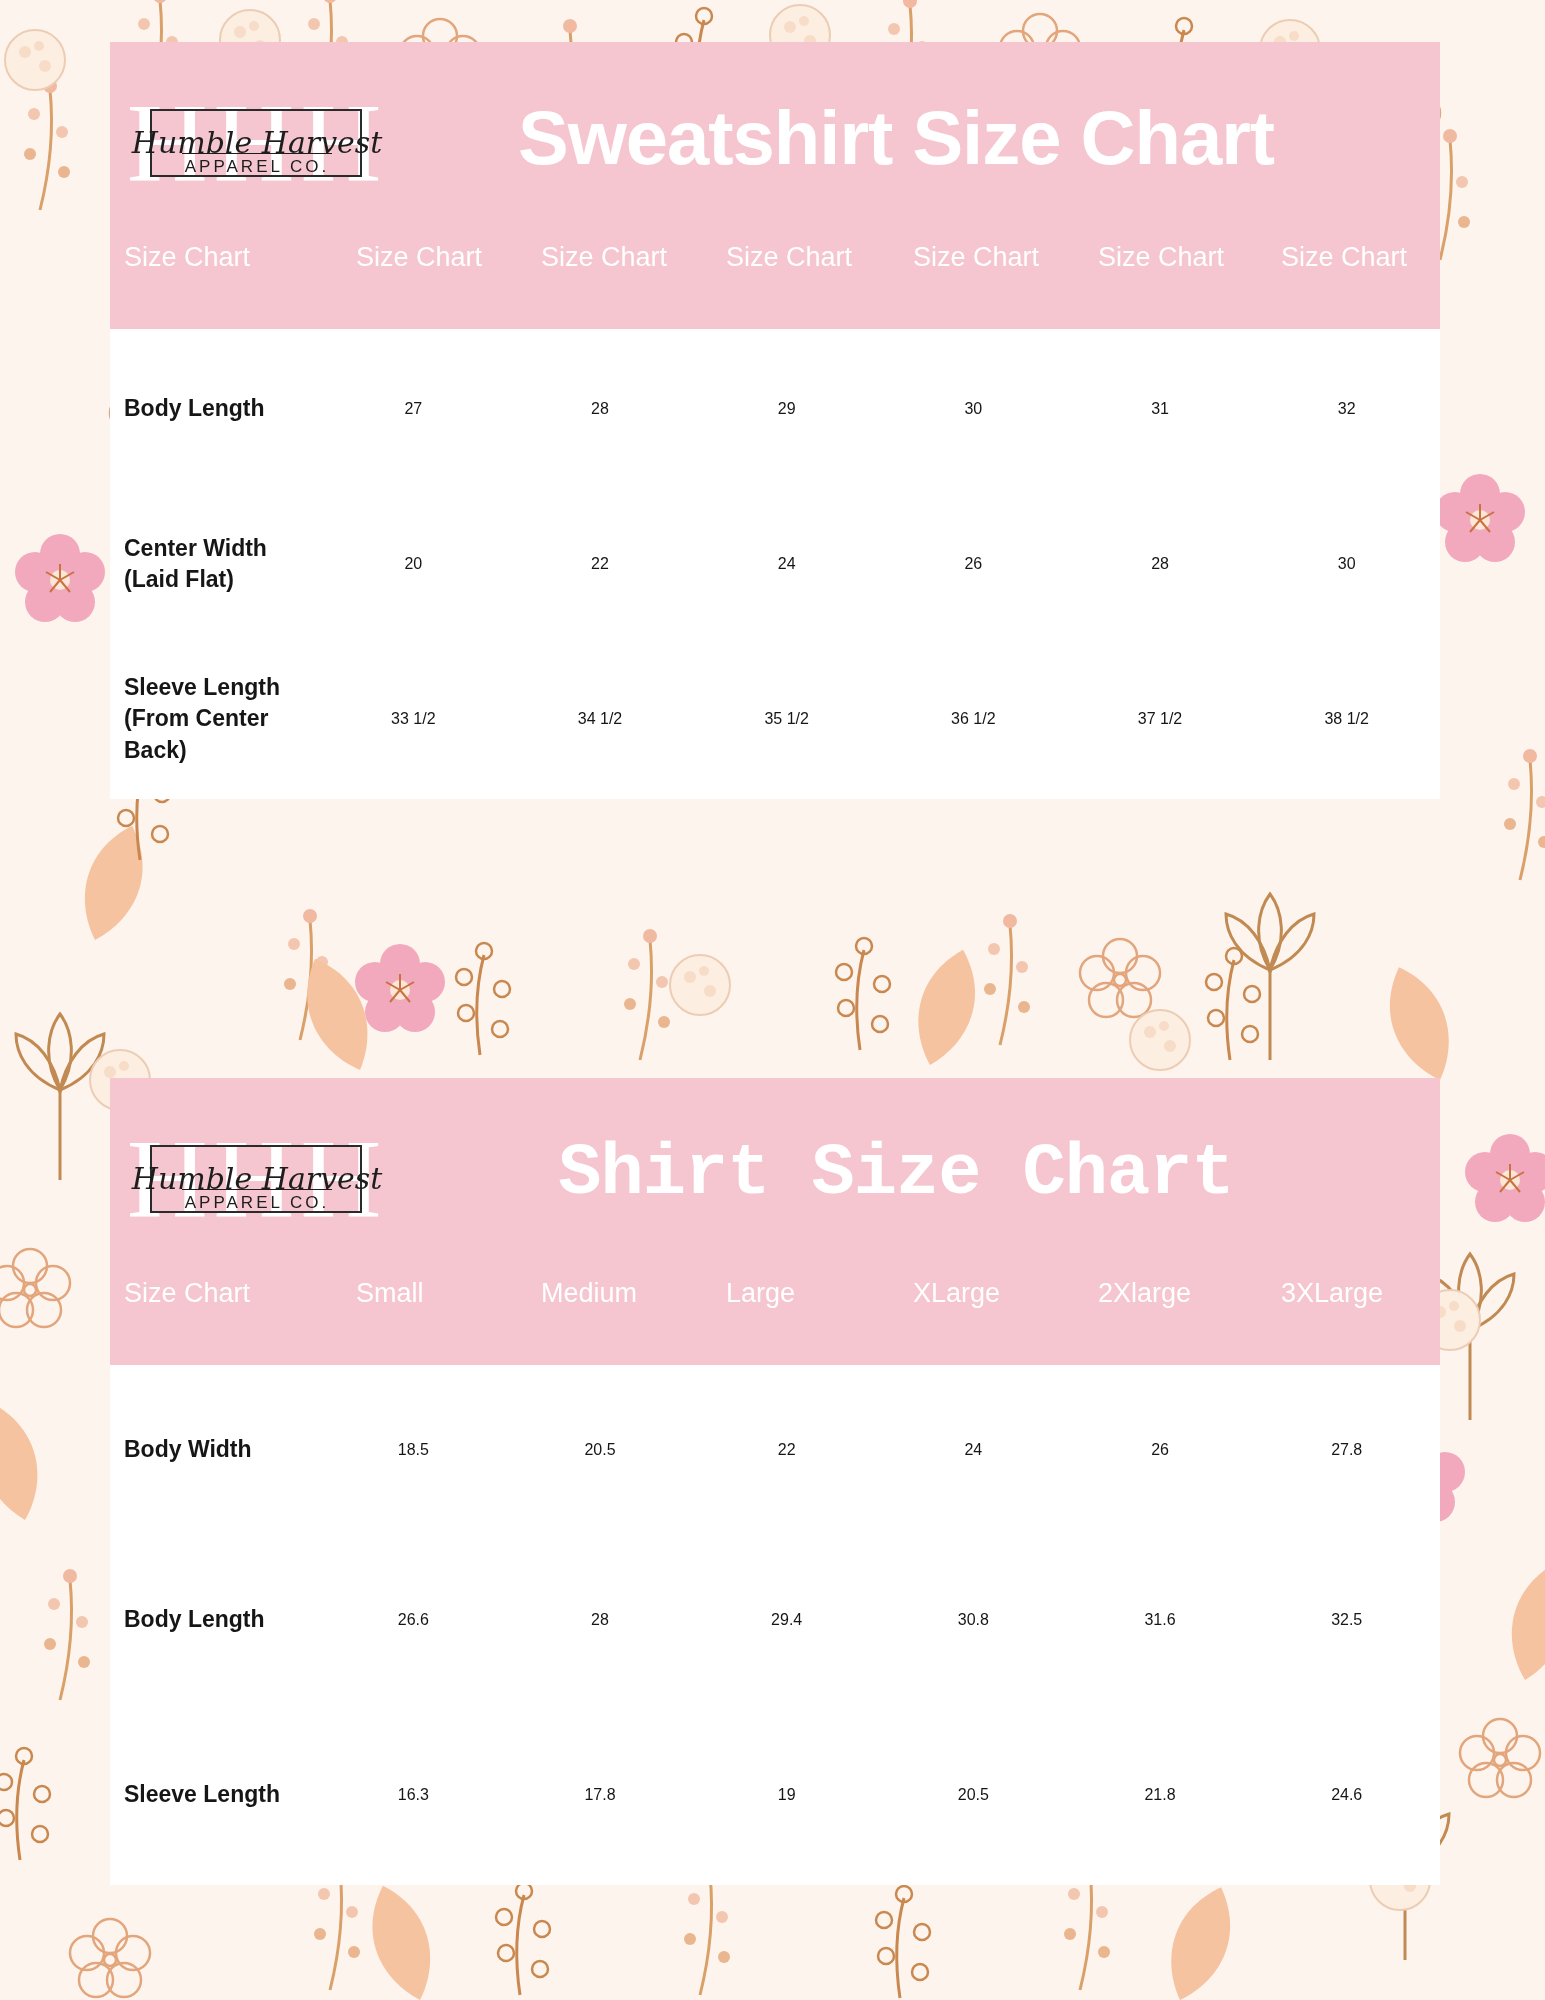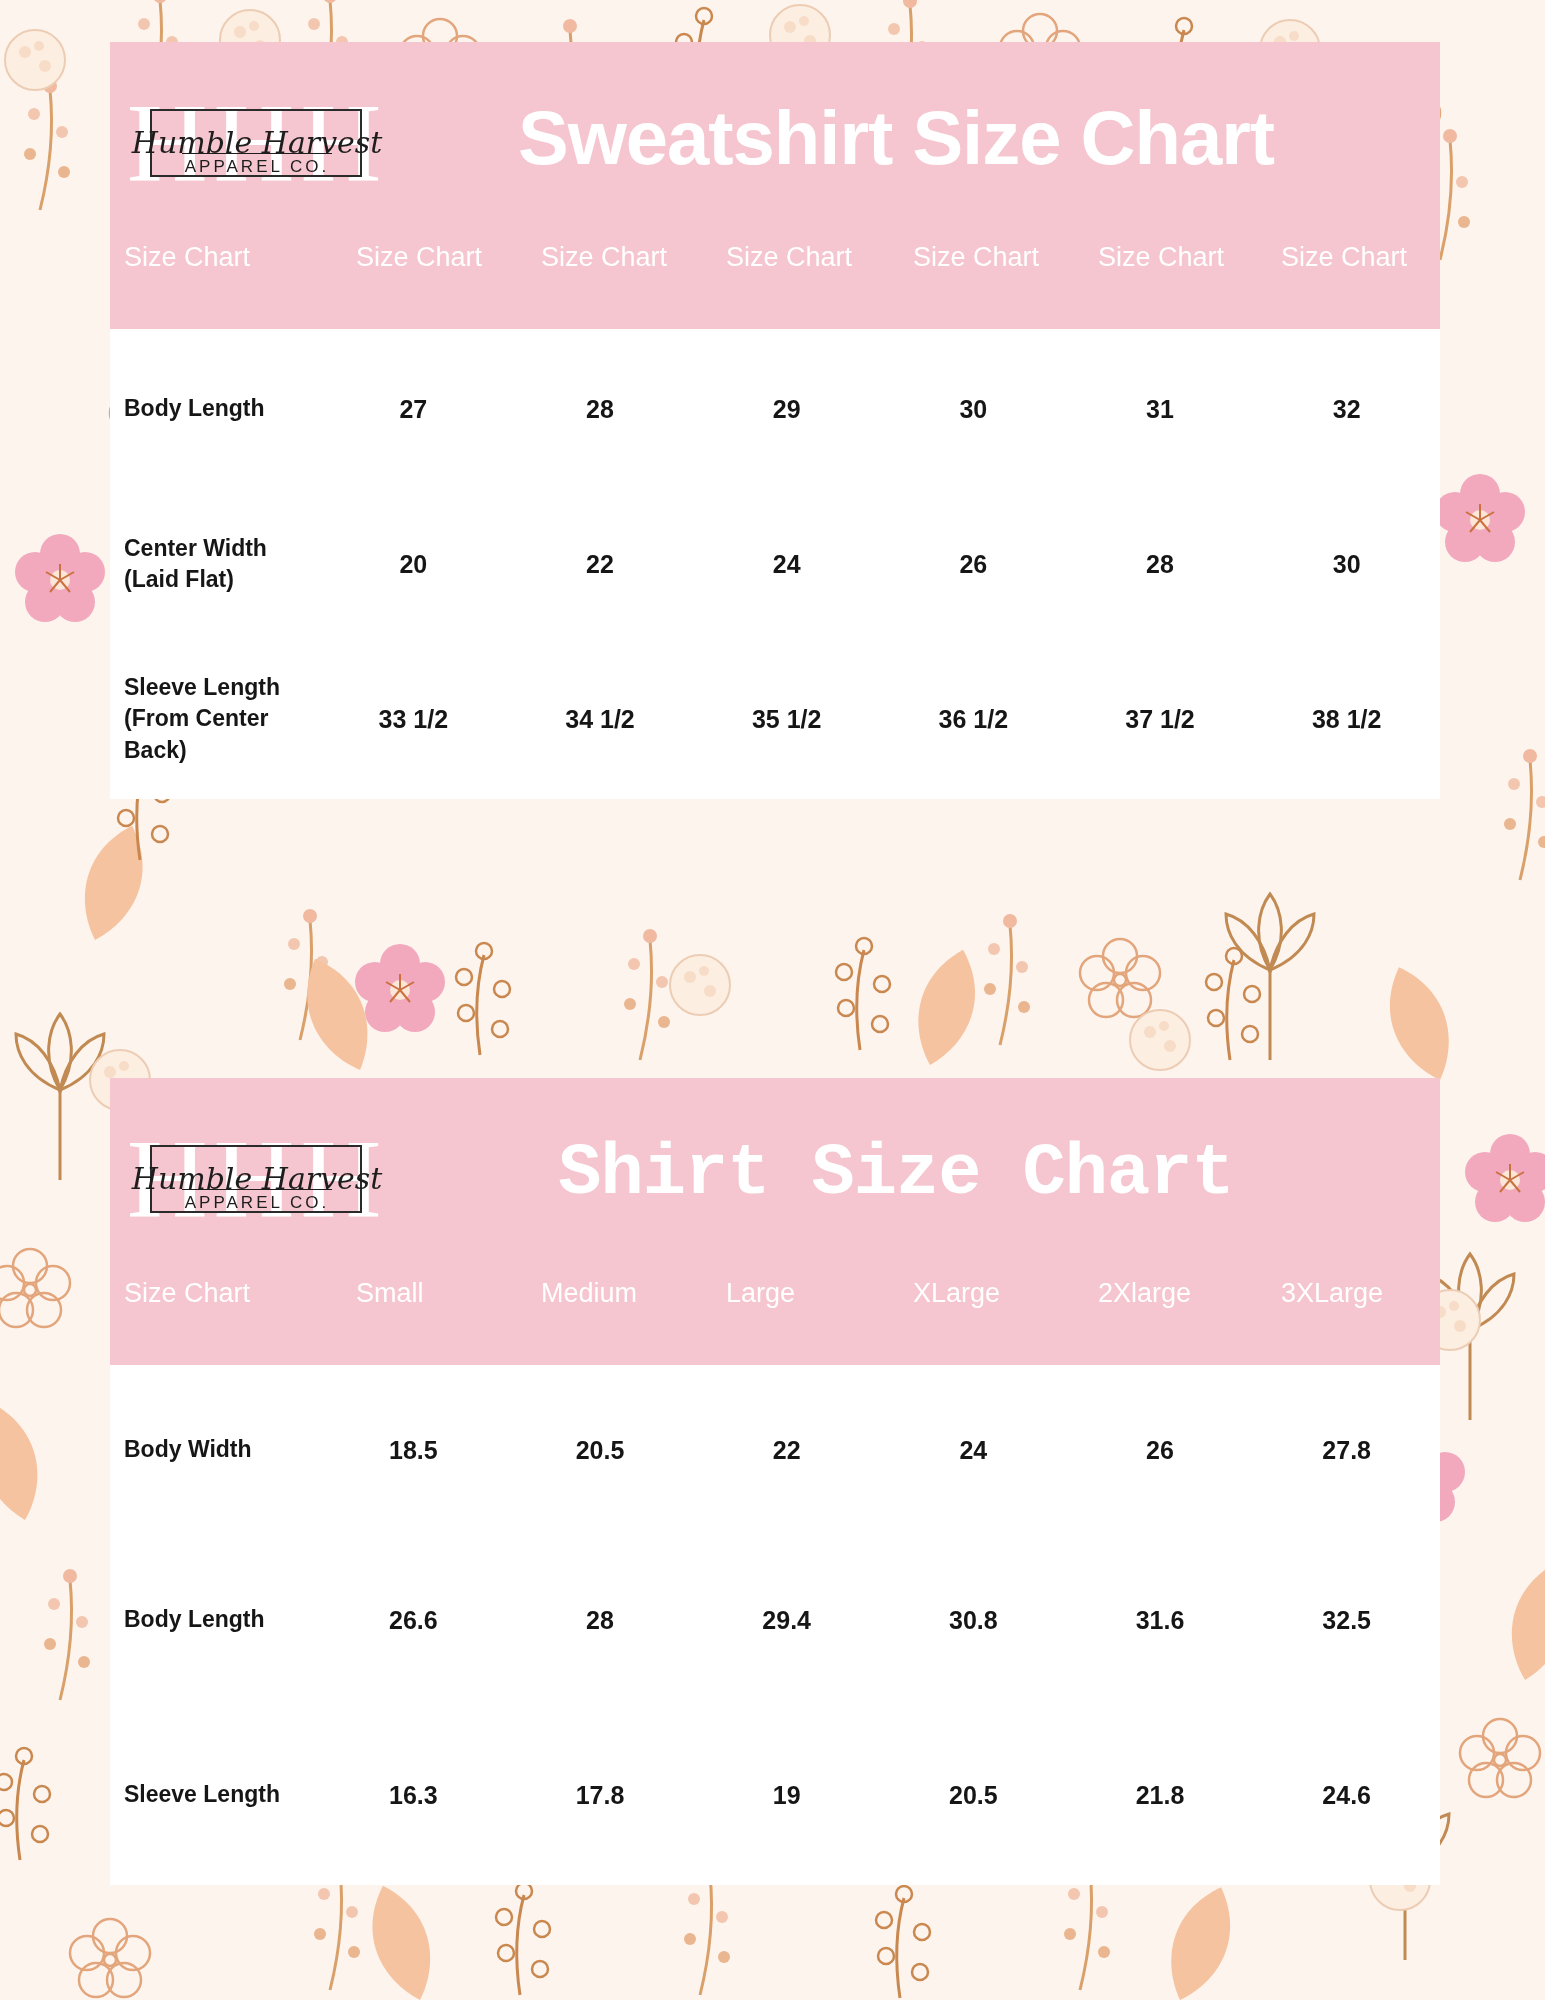--- a/index.html
+++ b/index.html
@@ -169,22 +169,22 @@
     padding-left: 14px;
     box-sizing: border-box;
     font-size: 23px;
     font-weight: bold;
     color: #161616;
     line-height: 1.35;
   }
   .cell-val {
     flex: 1 1 0;
     text-align: center;
-    font-size: 25px;
-    font-weight: bold;
+    font-size: 16px;
+    font-weight: normal;
     color: #161616;
   }
 </style>
 </head>
 <body>
 
 <div class="page">
 
   <div class="bg-wrap">
     <svg viewBox="0 0 1545 2000" xmlns="http://www.w3.org/2000/svg" aria-hidden="true">

